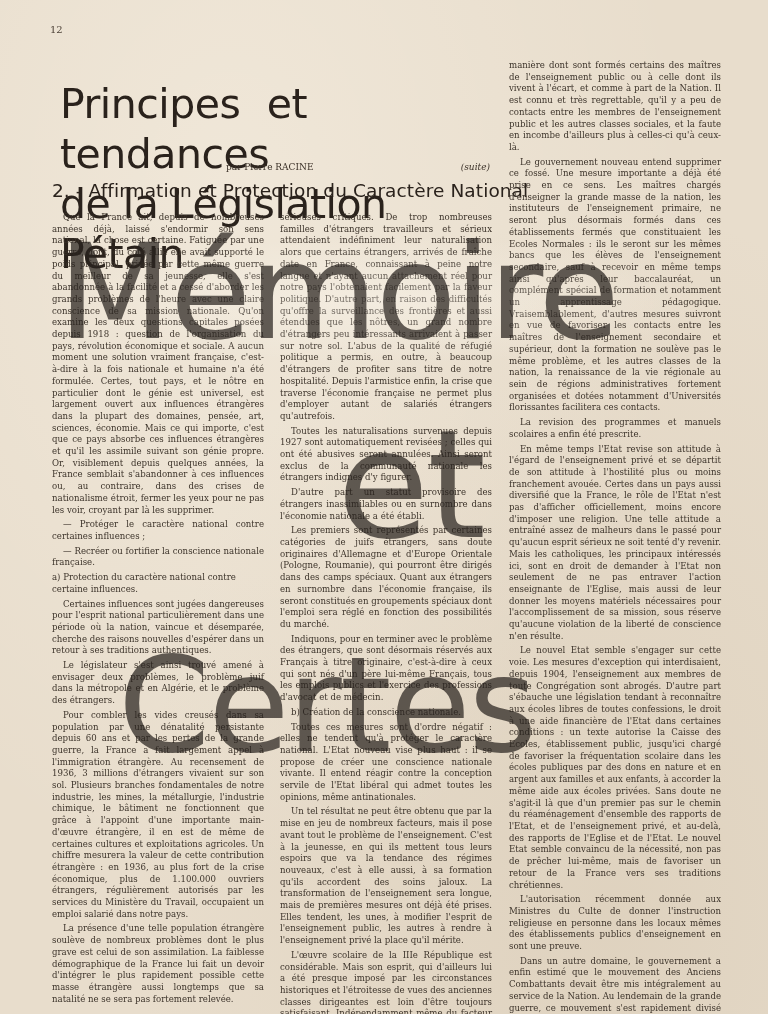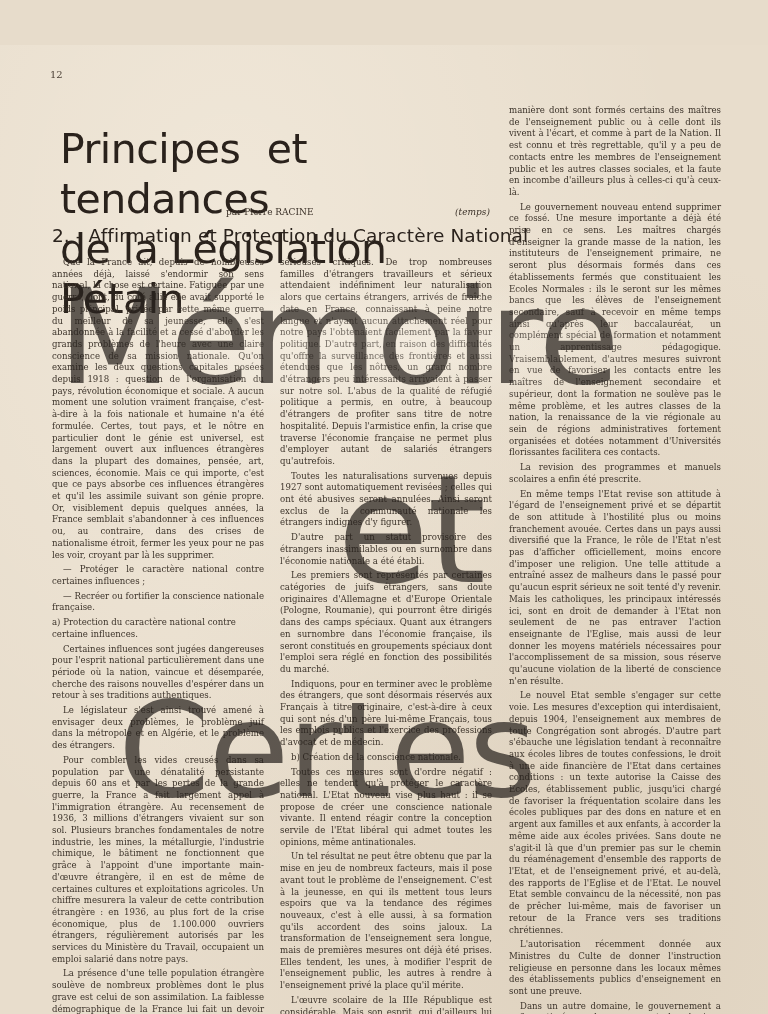--- a/index.html
+++ b/index.html
@@ -9,21 +9,20 @@
     position: relative;
     font-family: "DejaVu Serif", serif;
     color: #3b3128;
   }
   .page {
     position: absolute; inset: 0;
     background:
       radial-gradient(ellipse at 30% 20%, rgba(255,250,240,0.35), rgba(0,0,0,0) 60%),
       radial-gradient(ellipse at 80% 90%, rgba(180,160,130,0.18), rgba(0,0,0,0) 55%),
       #e8ddcc;
-    margin-top: 45px;
   }
   .page-number {
     position: absolute; left: 50px; top: 24px;
     font-size: 10px; color: #4a3f35;
   }
   .title {
     position: absolute; left: 60px; top: 52px; width: 440px;
     font-family: "DejaVu Sans", sans-serif;
     font-size: 41px; line-height: 50px;
     color: #2a221c; text-align: left; letter-spacing: -0.5px;
@@ -78,21 +77,21 @@
 
   <div class="page-number">12</div>
 
   <h1 class="title">
     <span class="line1">Principes et tendances</span>
     <span class="line2">de la Législation Pétain</span>
   </h1>
 
   <div class="byline">
     <span class="author">par Pierre RACINE</span>
-    <span class="suite">(temps)</span>
+    <span class="suite">(suite)</span>
   </div>
 
   <div class="section-heading">2. - Affirmation et Protection du Caractère National</div>
 
   <div class="col col-left">
     <p>Que la France ait, depuis de nombreuses années déjà, laissé s'endormir son sens national, la chose est certaine. Fatiguée par une guerre, dont, du côté allié elle avait supporté le poids principal, privée par cette même guerre du meilleur de sa jeunesse, elle s'est abandonnée à la facilité et a cessé d'aborder les grands problèmes de l'heure avec une claire conscience de sa mission nationale. Qu'on examine les deux questions capitales posées depuis 1918 : question de l'organisation du pays, révolution économique et sociale. A aucun moment une solution vraiment française, c'est-à-dire à la fois nationale et humaine n'a été formulée. Certes, tout pays, et le nôtre en particulier dont le génie est universel, est largement ouvert aux influences étrangères dans la plupart des domaines, pensée, art, sciences, économie. Mais ce qui importe, c'est que ce pays absorbe ces influences étrangères et qu'il les assimile suivant son génie propre. Or, visiblement depuis quelques années, la France semblait s'abandonner à ces influences ou, au contraire, dans des crises de nationalisme étroit, fermer les yeux pour ne pas les voir, croyant par là les supprimer.</p>
     <p class="dash">— Protéger le caractère national contre certaines influences ;</p>
     <p class="dash">— Recréer ou fortifier la conscience nationale française.</p>
     <p class="center">a) Protection du caractère national contre certaine influences.</p>
     <p>Certaines influences sont jugées dangereuses pour l'esprit national particulièrement dans une période où la nation, vaincue et désemparée, cherche des raisons nouvelles d'espérer dans un retour à ses traditions authentiques.</p>

